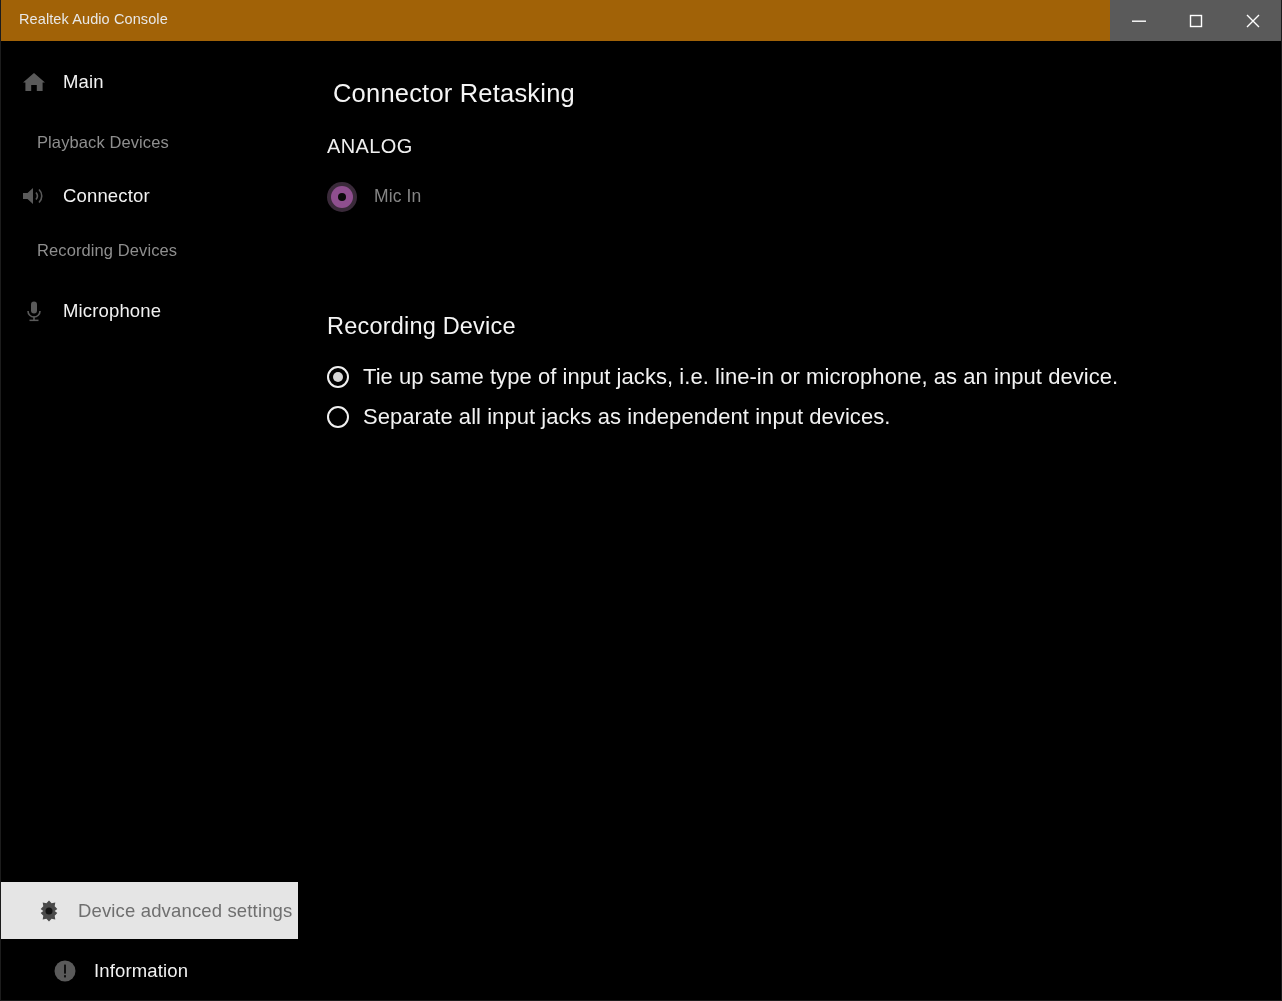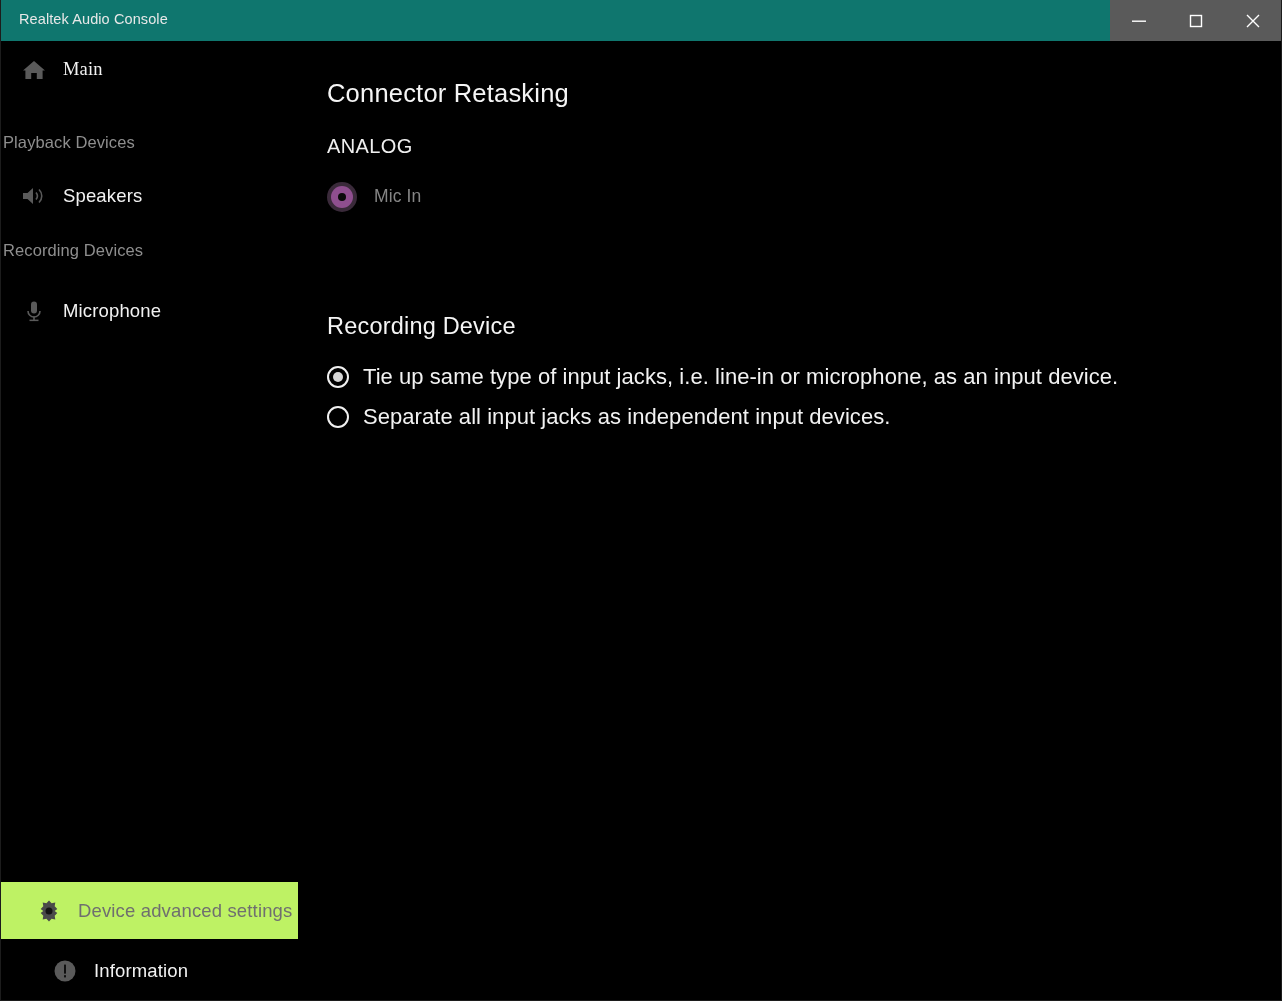--- a/index.html
+++ b/index.html
@@ -27,21 +27,21 @@
     border-bottom: 1px solid #1c1c1c;
     overflow: hidden;
   }
 
   
   .titlebar {
     position: absolute;
     top: 0; left: 0;
     width: 100%;
     height: 41px;
-    background: #0f766e;
+    background: #a16207;
   }
   .titlebar-text {
     position: absolute;
     left: 18px;
     top: 11px;
     font-size: 14.5px;
     color: #e8e8e8;
     letter-spacing: 0.1px;
     white-space: nowrap;
   }
@@ -93,49 +93,49 @@
   .nav-label {
     margin-left: 13px;
     font-size: 18.5px;
     color: #f2f2f2;
     letter-spacing: 0.15px;
     white-space: nowrap;
   }
   .nav-group-title {
     font-size: 16.5px;
     color: #8e8e8e;
-    padding-left: 2px;
+    padding-left: 36px;
     letter-spacing: 0.1px;
     white-space: nowrap;
   }
   .nav-item.selected {
-    background: #bef264;
+    background: #e5e5e5;
     padding-left: 32px;
   }
   .nav-item.dimmed .nav-label { color: #6f6f6f; }
 
-  #nav-main            { top: 0px;   position: absolute; width: 297px; font-family: Liberation Serif, serif; }
+  #nav-main            { top: 12px;   position: absolute; width: 297px; }
   #group-playback      { position: absolute; top: 92px; }
   #nav-speakers        { position: absolute; top: 126px; width: 297px; }
   #group-recording     { position: absolute; top: 200px; }
   #nav-microphone      { position: absolute; top: 241px; width: 297px; }
   #nav-advanced        { position: absolute; top: 841px; width: 297px; }
   #nav-information     { position: absolute; top: 901px; width: 297px; padding-left: 48px; }
 
   
   .content {
     position: absolute;
     left: 297px;
     top: 41px;
     right: 0;
     bottom: 0;
   }
   .page-title {
     position: absolute;
-    left: 29px;
+    left: 35px;
     top: 38px;
     font-size: 25.5px;
     color: #f5f5f5;
     font-weight: 400;
     letter-spacing: 0.2px;
     white-space: nowrap;
   }
   .section-label {
     position: absolute;
     left: 29px;
@@ -289,21 +289,21 @@
     <div class="nav-group-title" id="group-playback">Playback Devices</div>
 
     <div class="nav-item" id="nav-speakers">
       <span class="ico">
         <svg width="28" height="26" viewBox="0 0 28 26">
           <path d="M3 10 L7.5 10 L13 5 L13 21 L7.5 16 L3 16 Z" fill="#5a5a5a"></path>
           <path d="M16 9.5 A5.5 5.5 0 0 1 16 16.5" fill="none" stroke="#5a5a5a" stroke-width="1.6"></path>
           <path d="M19 6.5 A9 9 0 0 1 19 19.5" fill="none" stroke="#5a5a5a" stroke-width="1.6"></path>
         </svg>
       </span>
-      <span class="nav-label">Speakers</span>
+      <span class="nav-label">Connector</span>
     </div>
 
     <div class="nav-group-title" id="group-recording">Recording Devices</div>
 
     <div class="nav-item" id="nav-microphone">
       <span class="ico">
         <svg width="26" height="26" viewBox="0 0 26 26">
           <rect x="10" y="3.5" width="6" height="12" rx="3" fill="#5a5a5a"></rect>
           <path d="M7 13 A6 6 0 0 0 19 13" fill="none" stroke="#5a5a5a" stroke-width="1.6"></path>
           <rect x="12.2" y="18.5" width="1.6" height="3.5" fill="#5a5a5a"></rect>

